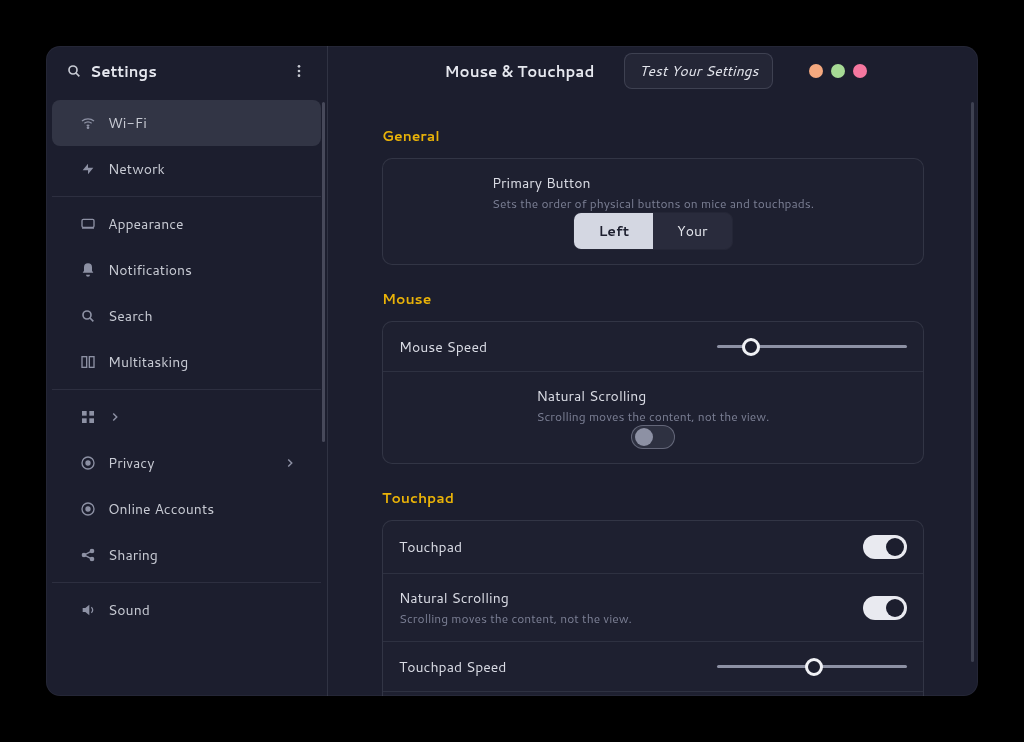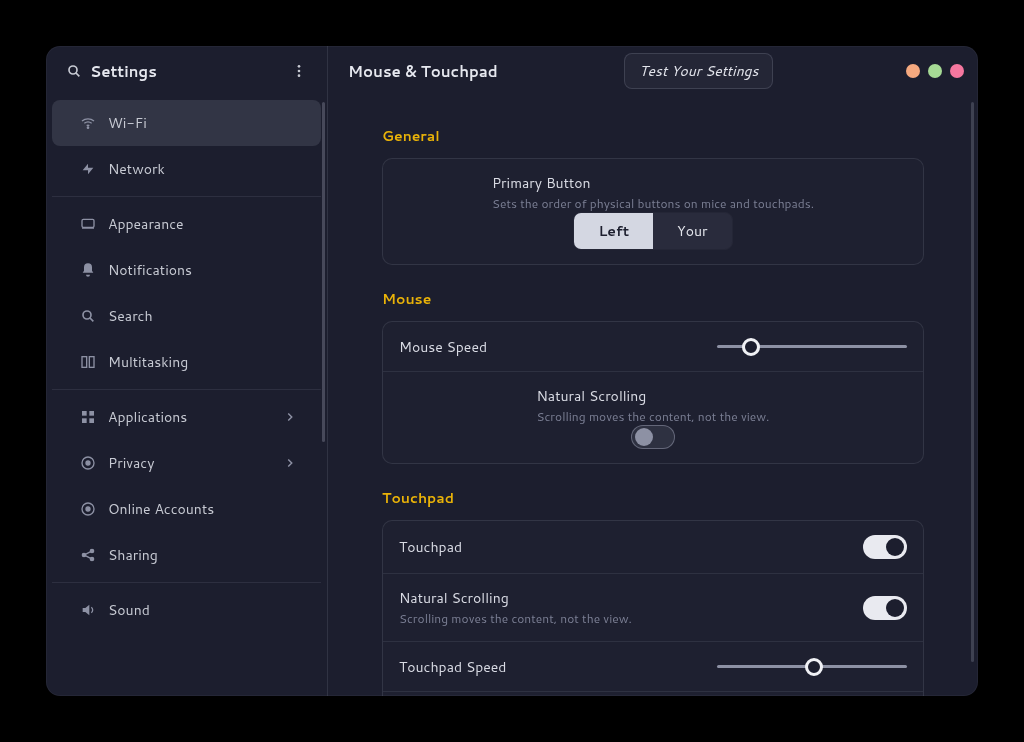--- a/index.html
+++ b/index.html
@@ -89,22 +89,22 @@
   .main {
     flex: 1;
     display: flex;
     flex-direction: column;
     position: relative;
   }
   .main-header {
     height: 50px;
     display: flex;
     align-items: center;
-    justify-content: space-between;
-    gap: 20px;
+    justify-content: center;
+    gap: 30px;
     padding: 0 14px 0 20px;
   }
   .main-header .page-title {
     font-weight: 700;
     font-size: 15px;
     color: #e6e8ef;
   }
   .test-btn {
     background: rgba(200,205,225,0.05);
     border: 1px solid rgba(200,205,225,0.16);
@@ -310,21 +310,20 @@
         <div class="sidebar-sep"></div>
         <div class="sidebar-item">
           <span class="sb-icon">
             <svg width="16" height="16" viewBox="0 0 24 24" fill="currentColor">
               <rect x="3" y="3" width="7" height="7"></rect>
               <rect x="14" y="3" width="7" height="7"></rect>
               <rect x="3" y="14" width="7" height="7"></rect>
               <rect x="14" y="14" width="7" height="7"></rect>
             </svg>
           </span>
-          <span class="sb-label">Applications</span>
           <span class="sb-arrow">
             <svg width="14" height="14" viewBox="0 0 24 24" fill="none" stroke="currentColor" stroke-width="2.5">
               <polyline points="9 6 15 12 9 18"></polyline>
             </svg>
           </span>
         </div>
         <div class="sidebar-item">
           <span class="sb-icon">
             <svg width="16" height="16" viewBox="0 0 24 24" fill="none" stroke="currentColor" stroke-width="2">
               <circle cx="12" cy="12" r="9"></circle>

